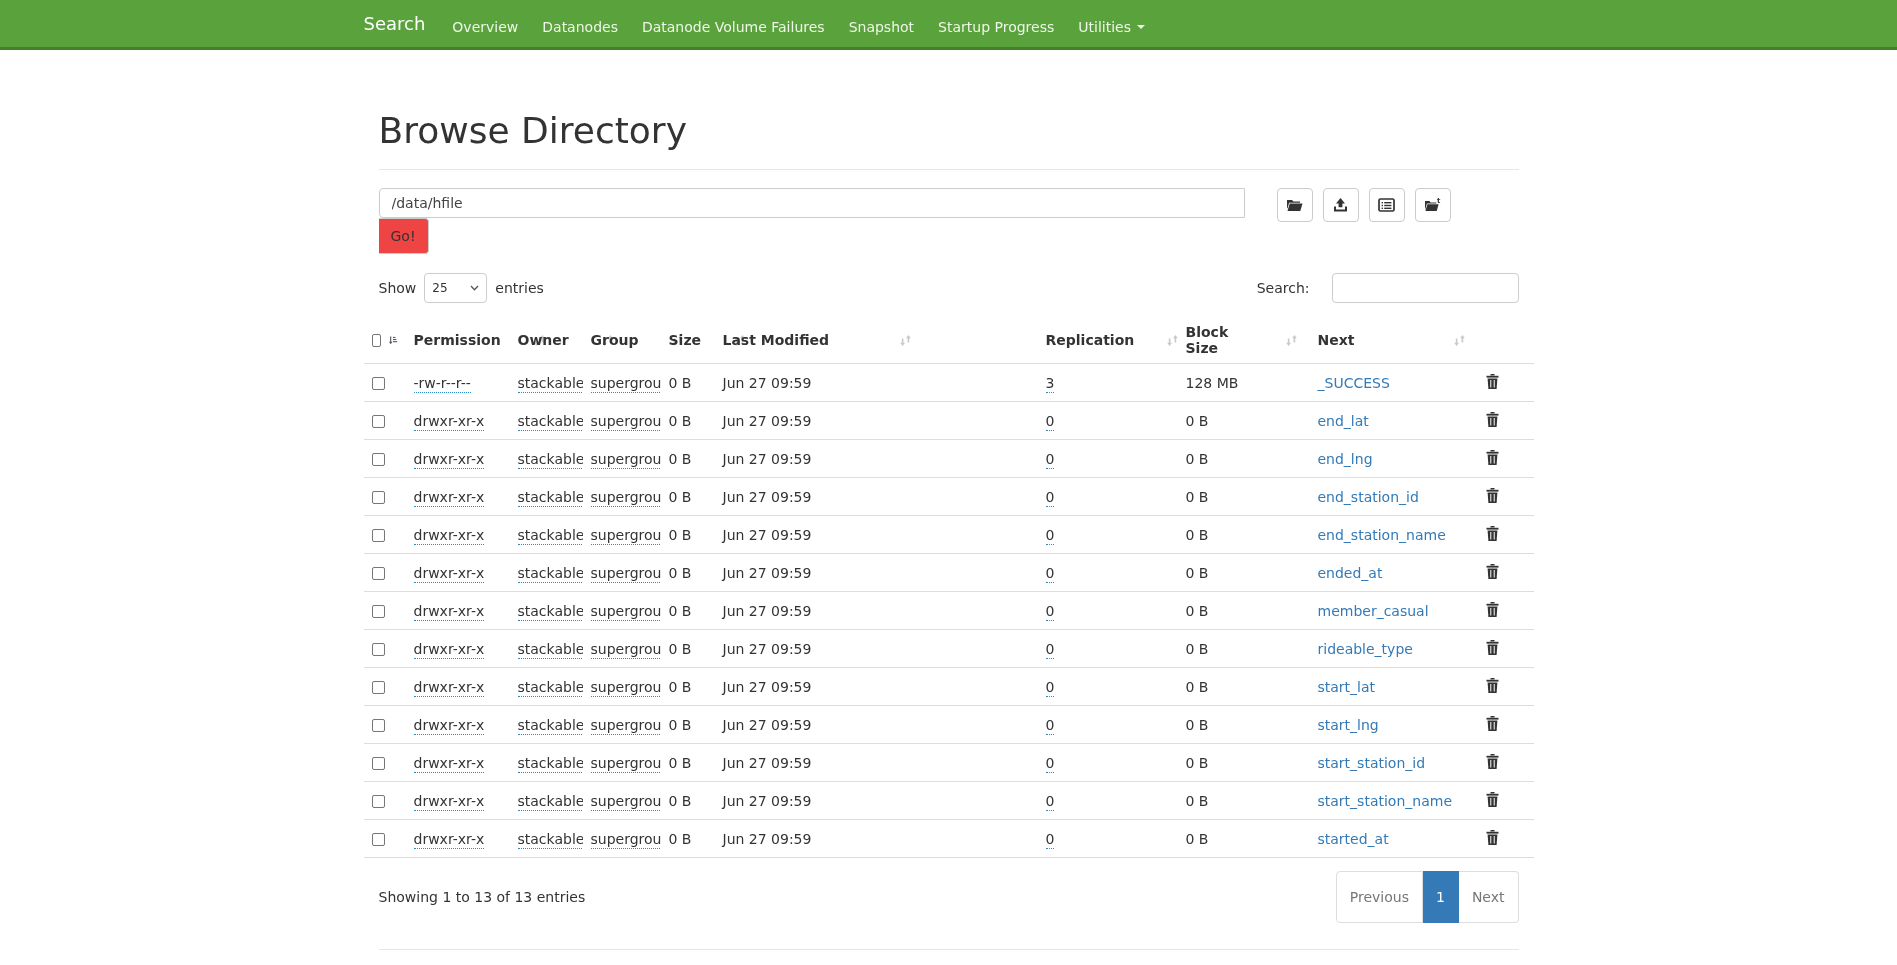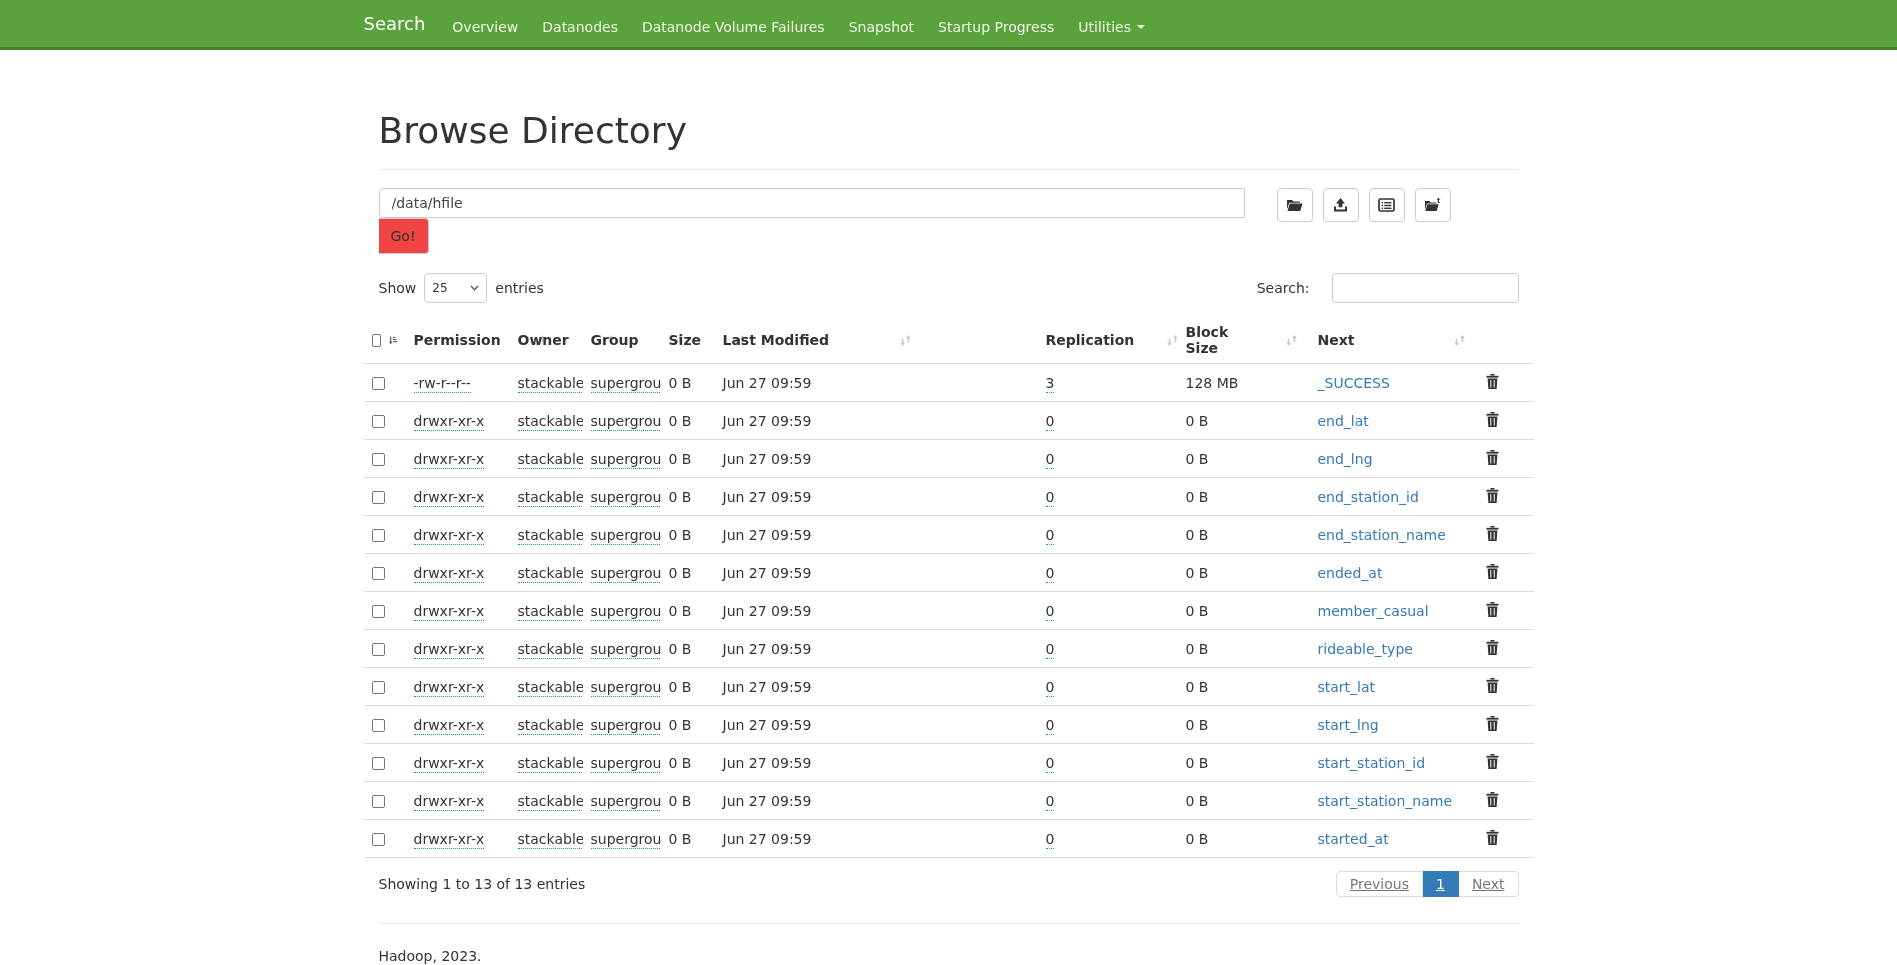--- a/index.html
+++ b/index.html
@@ -86,21 +86,21 @@
   }
   .selcol { display:flex; align-items:center; gap:7px; }
   .editable { border-bottom:1px dotted #2a8bc9; cursor:pointer; padding-bottom:1px; }
   a.name-link { color:#337ab7; text-decoration:none; cursor:pointer; }
   .trash { cursor:pointer; display:inline-block; }
   
   .table-footer { display:flex; justify-content:space-between; align-items:center; margin-top:13px; }
   .pagination { display:flex; list-style:none; margin:0; padding:0; }
   .pagination li {
     border:1px solid #ddd; border-left:none; background:#fff; color:#777;
-    padding:3px 13px; font-size:14px; cursor:pointer; line-height:18px;text-decoration:underline;
+    padding:16px 13px; font-size:14px; cursor:pointer; line-height:18px;
   }
   .pagination li.first { border-left:1px solid #ddd; border-radius:4px 0 0 4px; }
   .pagination li.last { border-radius:0 4px 4px 0; }
   .pagination li.active { background:#337ab7; border-color:#337ab7; color:#fff; }
   .hr-bottom { margin-top:26px; }
   .footer-text { margin:24px 0 0; font-size:14px; color:#333; }
 </style>
 </head>
 <body>
 

